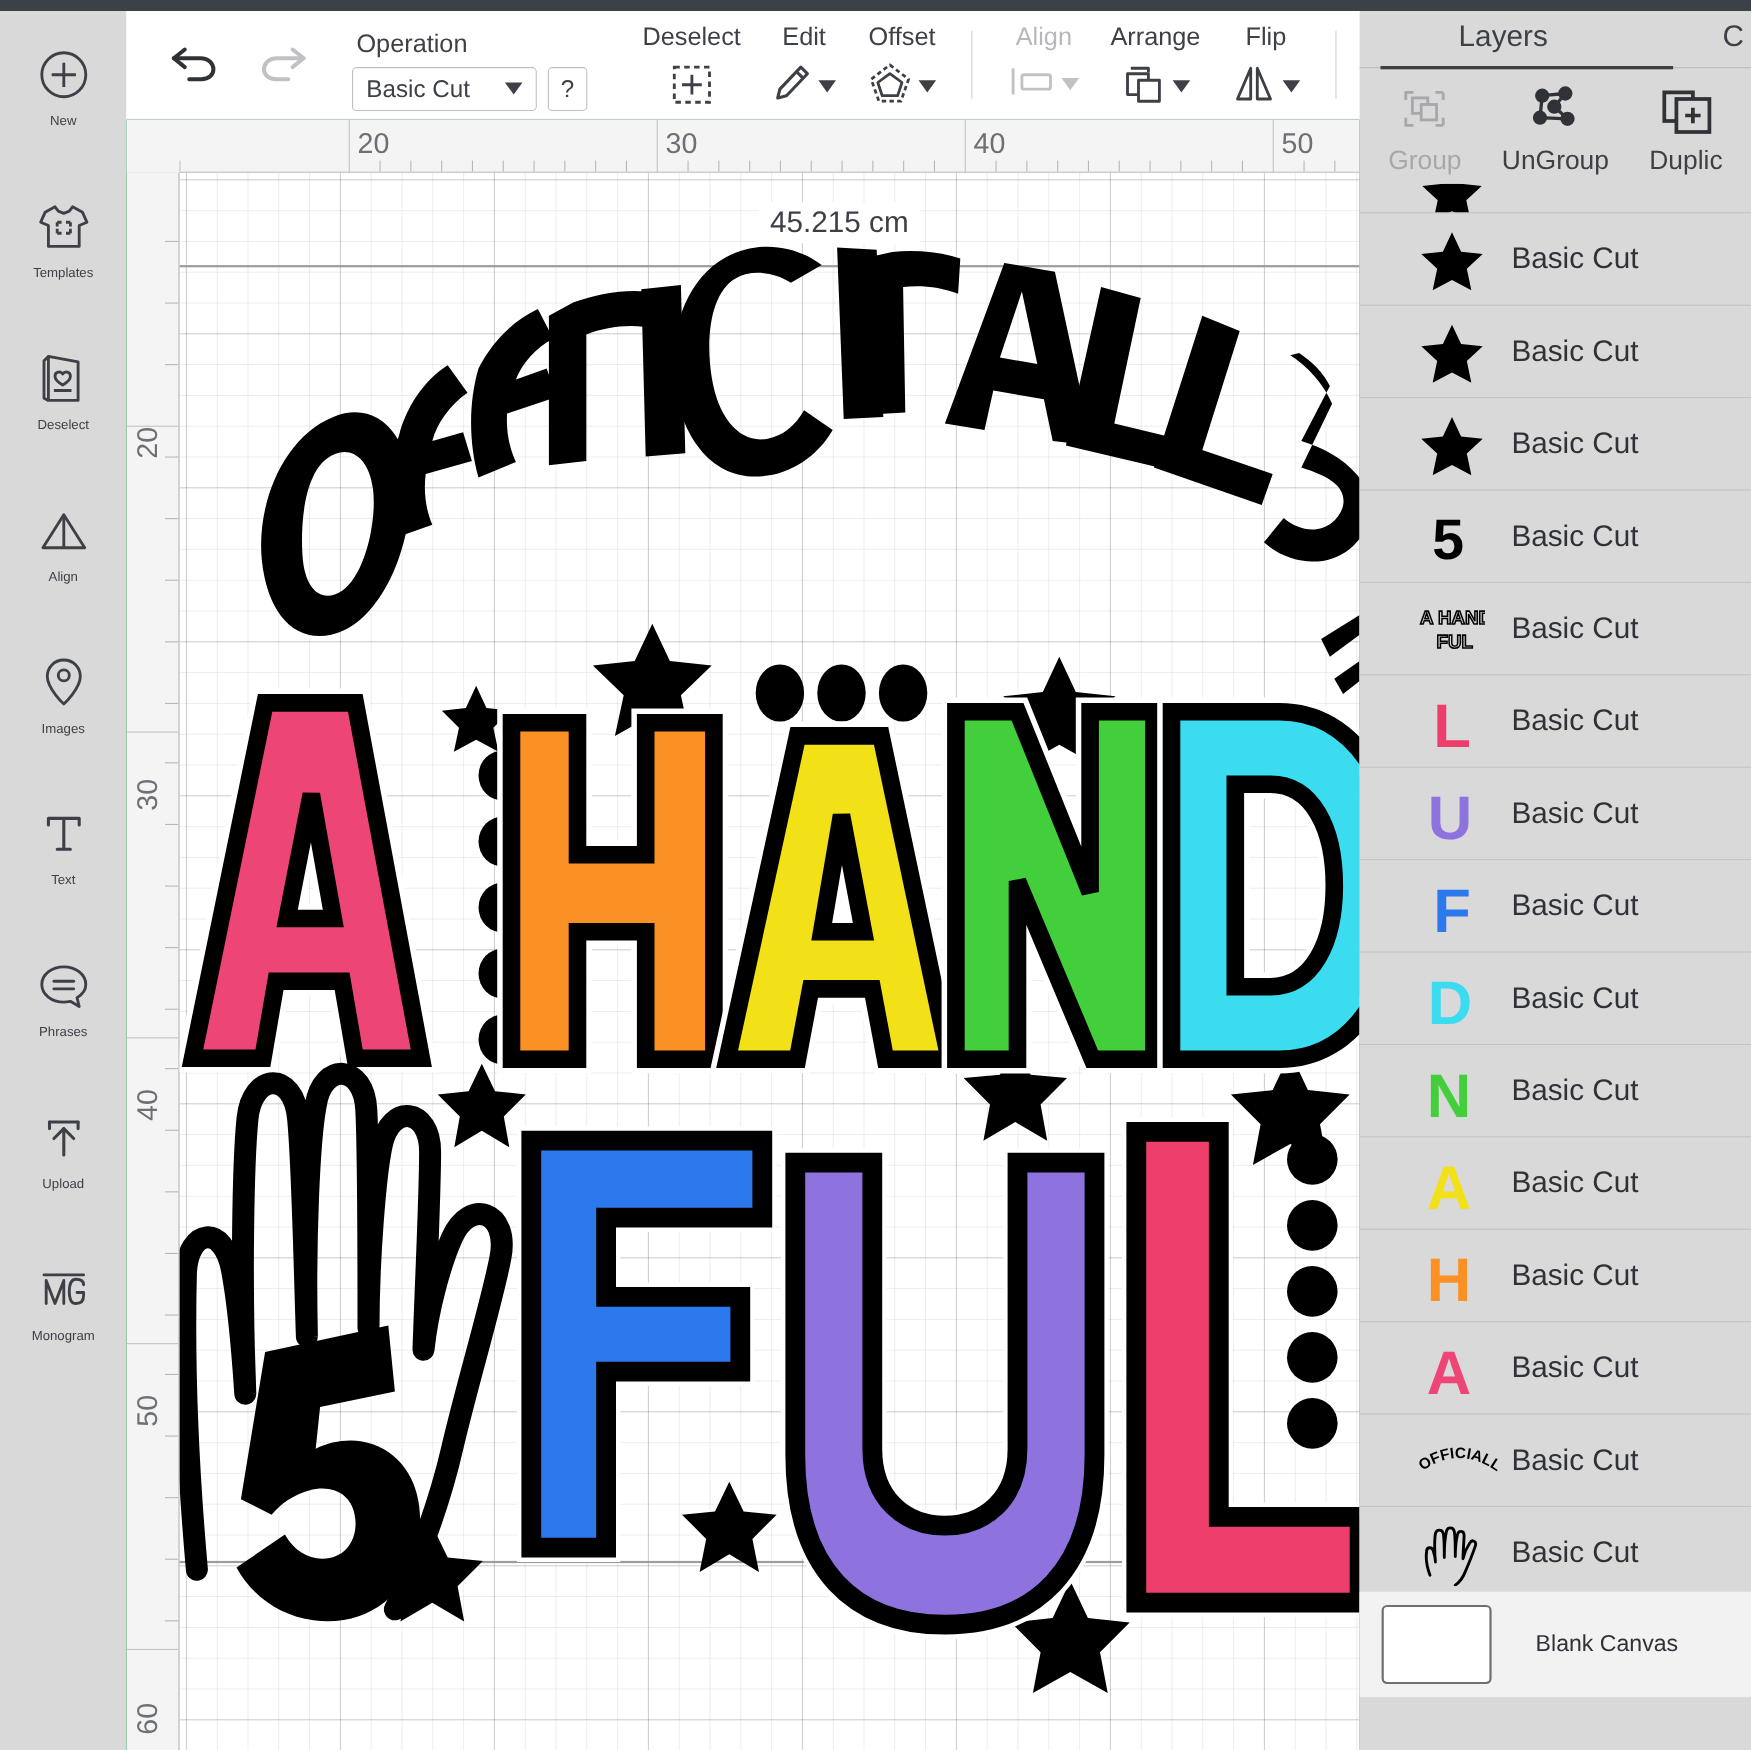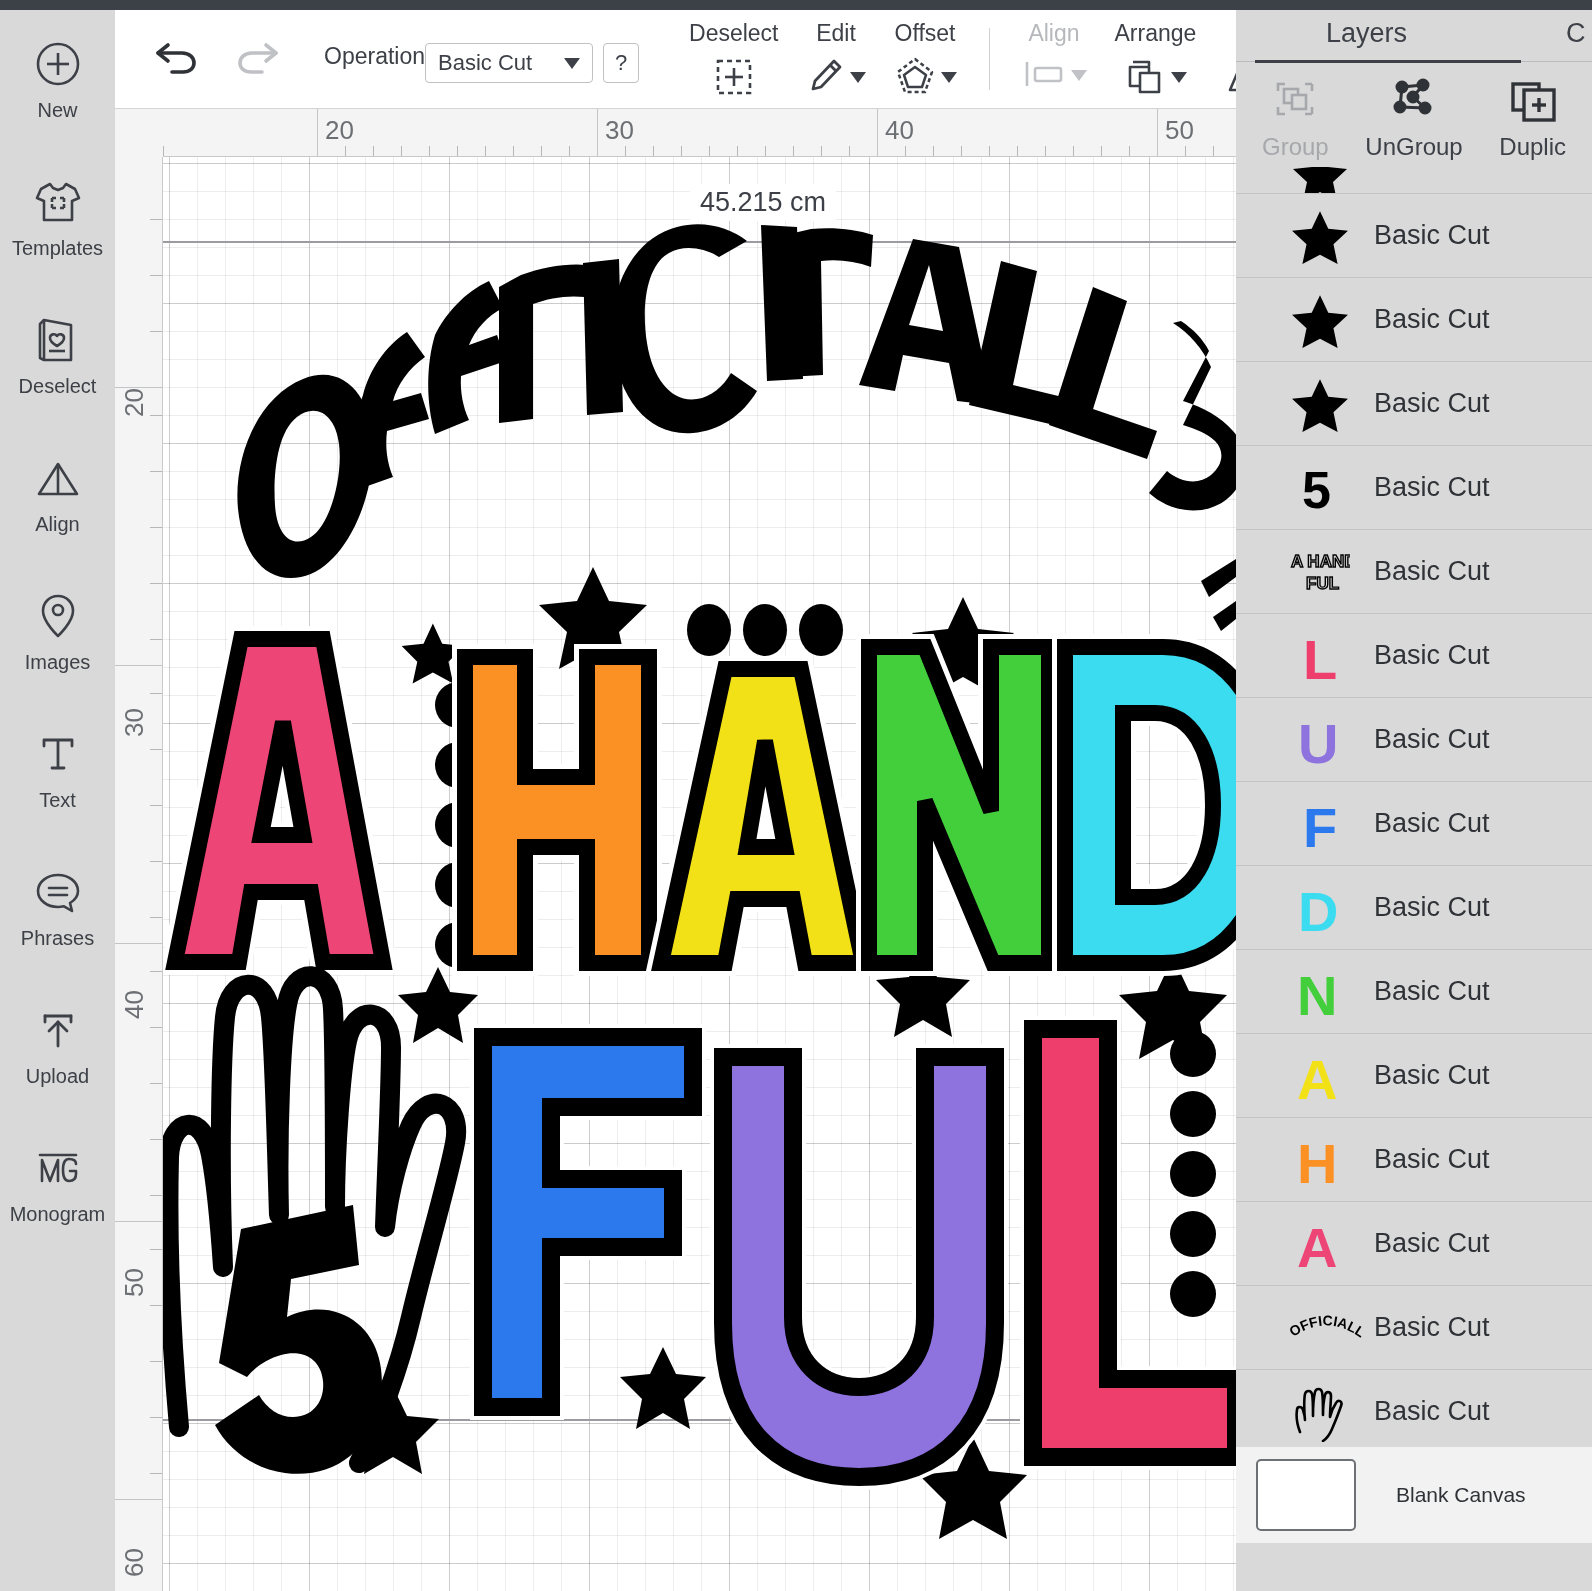--- a/index.html
+++ b/index.html
@@ -19,21 +19,21 @@
     position:absolute; left:0; top:10px; width:115px; height:1581px;
     background:#d9d9d9;
     display:flex; flex-direction:column; align-items:center;
   }
   .side-item {
     width:115px; height:138px;
     display:flex; flex-direction:column; align-items:center; justify-content:center;
     color:#3d4147; cursor:pointer;
   }
   .side-item .ico { height:54px; display:flex; align-items:center; justify-content:center; }
-  .side-item .lbl { font-size:20px; margin-top:8px; color:#3d4147; white-space:nowrap; }
+  .side-item .lbl { font-size:12px; margin-top:8px; color:#3d4147; white-space:nowrap; }
   .side-item svg { display:block; }
 
   
   .toolbar {
     position:absolute; left:115px; top:10px; width:1121px; height:99px;
     background:#fff; border-bottom:1px solid #d4d4d4;
     display:flex; align-items:center;
   }
   .tb-undo { display:flex; align-items:center; gap:34px; padding-left:35px; }
   .tb-sep { width:1px; height:62px; background:#d2d2d2; margin:0 18px; }
@@ -41,21 +41,21 @@
   .tb-cell {
     display:flex; flex-direction:column; align-items:center;
     padding:10px 14px 0 14px; cursor:pointer; min-width:60px;
   }
   .tb-cell .tlabel { font-size:23px; color:#3d4147; white-space:nowrap; }
   .tb-cell.disabled .tlabel { color:#b6b8bb; }
   .tb-cell .ticon { margin-top:9px; display:flex; align-items:center; gap:5px; }
   .caret { width:0;height:0;border-left:8px solid transparent;border-right:8px solid transparent;border-top:11px solid #3d4147; }
   .caret.dim { border-top-color:#c0c2c5; }
 
-  .op-wrap { display:flex; align-items:flex-start; padding-top:8px; }
+  .op-wrap { display:flex; flex-direction:column; align-items:flex-start; padding-top:8px; }
   .op-label { font-size:23px; color:#3d4147; margin-bottom:8px; padding-left:4px; }
   .op-row { display:flex; align-items:center; gap:10px; }
   .op-select {
     width:168px; height:40px; border:1px solid #bfc1c4; border-radius:4px; background:#fff;
     display:flex; align-items:center; justify-content:space-between; padding:0 12px;
     font-size:22px; color:#3d4147; cursor:pointer;
   }
   .op-caret { width:0;height:0;border-left:8px solid transparent;border-right:8px solid transparent;border-top:11px solid #3d4147; }
   .op-help {
     width:36px;height:40px;border:1px solid #bfc1c4;border-radius:4px;background:#fff;

